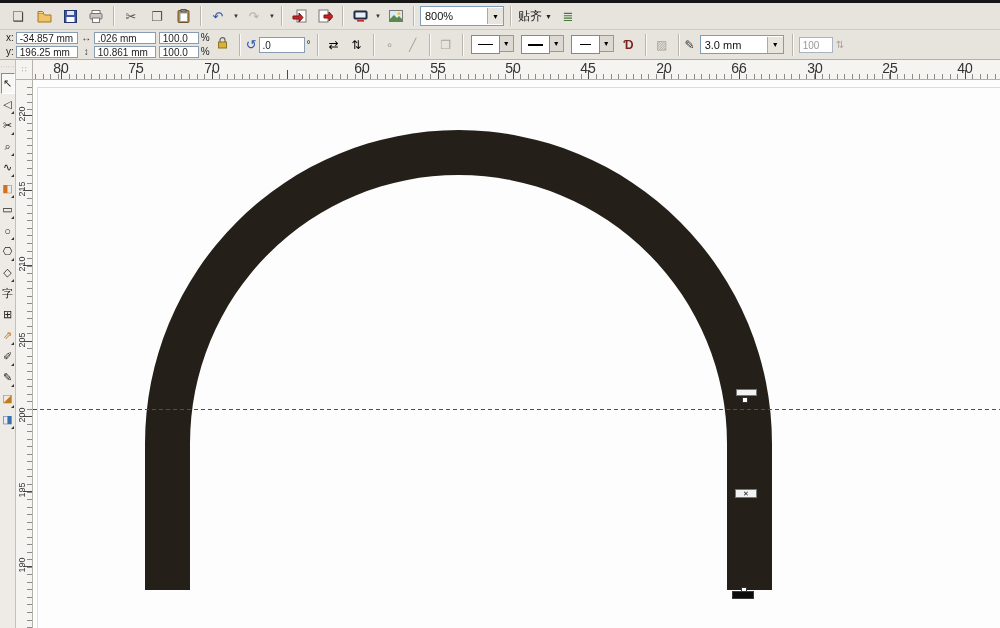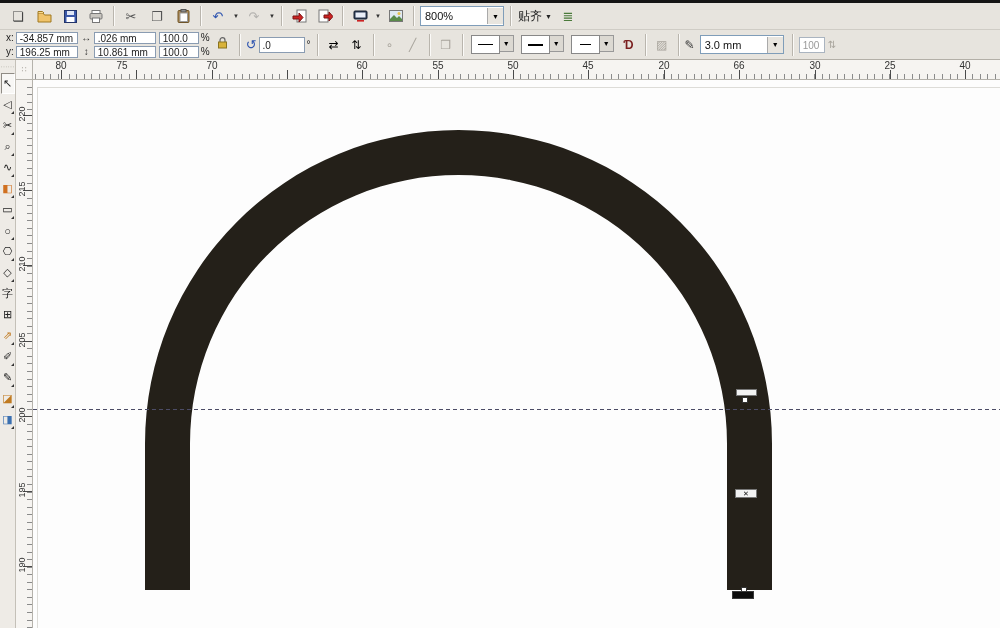--- a/index.html
+++ b/index.html
@@ -14,21 +14,21 @@
   .tsep{width:1px;height:20px;background:#b9b5ad;box-shadow:1px 0 0 #fbfaf8;margin:0 4px}
   .combo{height:18px;background:#fff;border:1px solid #7f9db9;display:flex;align-items:center;margin:0 2px}
   .combo .cval{font-size:11px;padding:0 4px;min-width:58px;color:#111}
   .combo .cdd{width:15px;height:16px;background:#e8e5df;border-left:1px solid #aaa;font-size:7px;display:flex;align-items:center;justify-content:center}
   .snap{display:flex;align-items:center;font-size:12px;color:#222;margin:0 3px;gap:3px}
   
   .propbar{height:30px;background:#e7e4de;border-bottom:1px solid #b3afa7;display:flex;align-items:center;padding-left:6px;box-sizing:border-box;gap:3px}
   .pb-col{display:flex;flex-direction:column;gap:2px}
   .pb-row{display:flex;align-items:center;gap:2px;height:12px;font-size:10px;color:#222}
   .fld{background:#fff;border:1px solid #8a9cb2;height:12px;line-height:11px;font-size:10px;padding:0 3px;box-sizing:border-box;white-space:nowrap}
-  .w62{width:62px}.w40{width:40px}.w46{width:46px}.w34{width:26px}
+  .w62{width:62px}.w40{width:40px}.w46{width:46px}.w34{width:34px}
   .pb-ic{font-size:10px;color:#333;width:11px;text-align:center}
   .pbtn{width:20px;height:20px;border:1px solid transparent;background:transparent;display:flex;align-items:center;justify-content:center;font-size:12px;padding:0}
   .pbtn.dis{color:#a8a49c}
   .psep{width:1px;height:22px;background:#b9b5ad;box-shadow:1px 0 0 #fbfaf8;margin:0 3px}
   .ls{display:flex;margin:0 2px}
   .ls .lbox{width:27px;height:17px;background:#fff;border:1px solid #888;display:flex;align-items:center;justify-content:center}
   .ls .lline{display:block;width:15px;background:#000}
   .ls .ldd{width:14px;height:17px;background:#dcd9d2;border:1px solid #999;border-left:none;font-size:7px;display:flex;align-items:center;justify-content:center;box-sizing:border-box}
   
   .main{display:flex;height:568px}
@@ -36,21 +36,21 @@
   .grip{color:#b0aca4;font-size:7px;height:10px;line-height:8px}
   .tool{width:14px;height:21px;border:1px solid transparent;background:transparent;display:flex;align-items:center;justify-content:center;font-size:11px;color:#222;padding:0;position:relative;margin:0}
   .tool.sel{background:#f8f7f5;border-color:#8f8b84 #fff #fff #8f8b84}
   .tool .fly{position:absolute;right:0;bottom:0;width:0;height:0;border-left:3px solid transparent;border-bottom:3px solid #333}
   .right-col{flex:1;display:flex;flex-direction:column}
   .ruler-row{height:20px;display:flex}
   .ruler-corner{width:17px;background:#f6f4f1;border-right:1px solid #b5b2ab;border-bottom:1px solid #b5b2ab;box-sizing:border-box;color:#9a968e;font-size:8px;display:flex;align-items:center;justify-content:center}
   .hruler{flex:1;position:relative;background:#f6f4f1;border-bottom:1px solid #b5b2ab;box-sizing:border-box;overflow:hidden}
   .hruler .ticks{position:absolute;left:0;right:0;bottom:0;height:5px;background:repeating-linear-gradient(to right,#8b8b8b 0 1px,transparent 1px 7.53px);background-position-x:28px}
   .hruler .maj{position:absolute;bottom:0;width:1px;height:9px;background:#4a4a4a}
-  .hruler .num{position:absolute;top:0;width:22px;margin-left:-11px;text-align:center;font-size:10px;color:#333}
+  .hruler .num{position:absolute;top:0;width:22px;margin-left:-11px;text-align:center;font-size:14px;color:#333}
   .canvas-row{flex:1;display:flex}
   .vruler{width:17px;position:relative;background:#f6f4f1;border-right:1px solid #b5b2ab;box-sizing:border-box;overflow:hidden}
   .vruler .ticks{position:absolute;top:0;bottom:0;right:0;width:5px;background:repeating-linear-gradient(to bottom,#8b8b8b 0 1px,transparent 1px 7.53px);background-position-y:35px}
   .vruler .maj{position:absolute;right:0;height:1px;width:9px;background:#4a4a4a}
   .vruler .num{position:absolute;left:-6px;width:24px;text-align:center;font-size:9px;color:#333;transform:rotate(-90deg)}
   .canvas{flex:1;position:relative;background:#fdfdfd;overflow:hidden}
   .page-edge-v{position:absolute;top:7px;bottom:0;width:1px;background:#dddcd8}
   .page-edge-h{position:absolute;left:4px;right:0;height:1px;background:#dddcd8}
   .guideline{position:absolute;left:0;right:0;height:1px;background:repeating-linear-gradient(90deg,#4c4c66 0 4px,transparent 4px 7px);z-index:5}
   .handle{position:absolute;z-index:6;box-sizing:border-box}
@@ -342,21 +342,21 @@
   <div class="right-col">
     <div class="ruler-row">
       <div class="ruler-corner">
           <span>∷</span>
         </div>
       <div class="hruler" id="hruler">
           <div class="ticks"></div>
           <div class="maj" style="left: 28px;"></div>
           <span class="num" style="left: 28px;">80</span>
           <div class="maj" style="left: 103px;"></div>
-          <span class="num" style="left: 89px;">75</span>
+          <span class="num" style="left: 103px;">75</span>
           <div class="maj" style="left: 179px;"></div>
           <span class="num" style="left: 179px;">70</span>
           <div class="maj" style="left: 254px;"></div>
           <span class="num" style="left: 254px; margin-top: 36px;">65</span>
           <div class="maj" style="left: 329px;"></div>
           <span class="num" style="left: 329px;">60</span>
           <div class="maj" style="left: 405px;"></div>
           <span class="num" style="left: 405px;">55</span>
           <div class="maj" style="left: 480px;"></div>
           <span class="num" style="left: 480px;">50</span>

